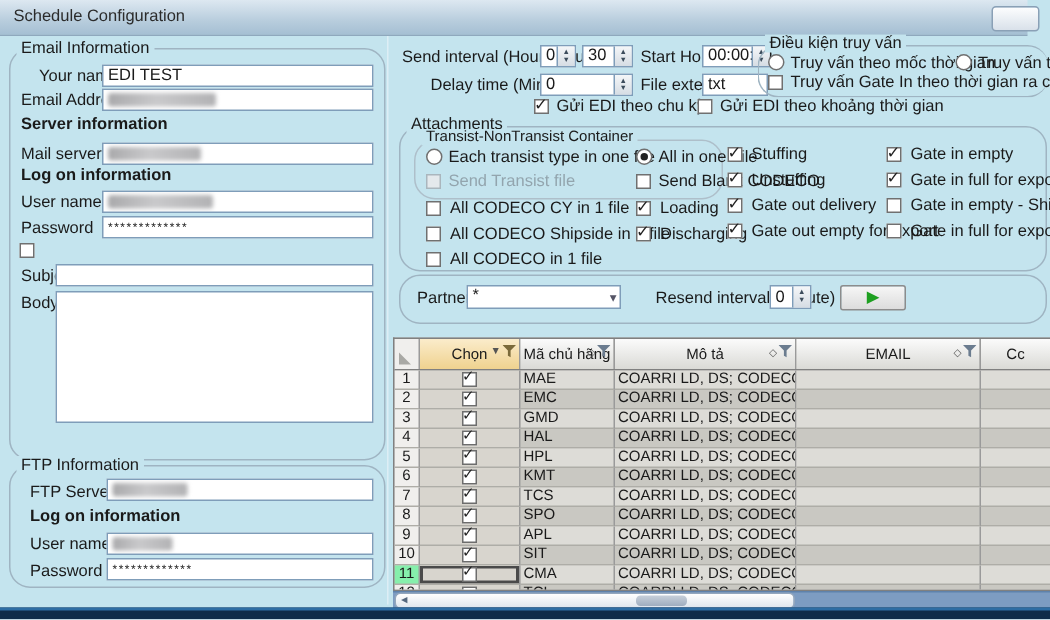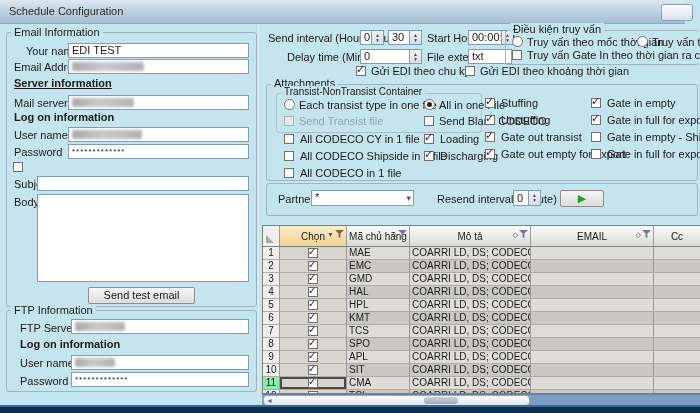--- a/index.html
+++ b/index.html
@@ -9,21 +9,21 @@
   .titlebar{position:absolute;left:0;top:0;right:15px;height:23px;
     background:linear-gradient(#dde8f1,#b8cddd 60%,#a5bfd3);border-bottom:1px solid #8fa8bd;}
   .titlebar .ttext{position:absolute;left:9px;top:5px;color:#2b2b2b;}
   .wbtn{position:absolute;right:-8px;top:4px;width:30px;height:15px;border-radius:3px;
     background:linear-gradient(#fcfdfe,#d9e1ea);border:1px solid #8aa0b6;}
   
   .lbl{position:absolute;white-space:nowrap;}
   .b{font-weight:bold;}
   .tb{position:absolute;background:#fff;border:1px solid #7f9db9;box-sizing:border-box;
       height:15px;line-height:13px;padding:0 3px;overflow:hidden;white-space:nowrap;}
-  .group{position:absolute;border:1px solid #9fb4c2;border-radius:3px;}
+  .group{position:absolute;border:1px solid #9fb4c2;border-radius:14px;}
   .glabel{position:absolute;background:#c4e4ee;padding:0 3px;white-space:nowrap;}
   .blur{position:absolute;top:2px;left:3px;height:9px;border-radius:2px;
         background:linear-gradient(90deg,#a9a9ab,#c9c9cb 45%,#b2b2b4);filter:blur(1.4px);}
   .cb{position:absolute;width:10px;height:10px;background:#fff;border:1px solid #707070;box-sizing:border-box;}
   .cb.on:after{content:"✓";position:absolute;left:-1px;top:-4px;font-size:11px;font-weight:bold;color:#1f1f1f;}
   .cb.dis{background:#e4e9ec;border-color:#aab6bd;}
   .rd{position:absolute;width:11px;height:11px;border-radius:50%;background:#fff;border:1px solid #707070;box-sizing:border-box;}
   .rd.on:after{content:"";position:absolute;left:2px;top:2px;width:5px;height:5px;border-radius:50%;background:#222;}
   .cbrow{position:relative;height:17px;}
   .cbrow .cb,.cbrow .rd{top:2px;left:0;}
@@ -88,38 +88,37 @@
 
   <div class="group" style="left:6px;top:32px;width:249px;height:273px;">
     <span class="glabel" style="left:4px;top:-7px;">Email Information</span>
   </div>
   <span class="lbl" style="left:26px;top:45px;">Your name</span>
   <div class="tb" style="left:68px;top:43px;width:181px;">EDI TEST</div>
   <span class="lbl" style="left:14px;top:61px;">Email Address</span>
   <div class="tb" style="left:68px;top:59px;width:181px;">
       <span class="blur" style="width:72px;"></span>
     </div>
-  <span class="lbl b" style="left:14px;top:77px;text-decoration:underline;">Server information</span>
+  <span class="lbl b" style="left:14px;top:77px;">Server information</span>
   <span class="lbl" style="left:14px;top:97px;">Mail server (SMTP)</span>
   <div class="tb" style="left:68px;top:95px;width:181px;">
       <span class="blur" style="width:62px;"></span>
     </div>
   <span class="lbl b" style="left:14px;top:111px;">Log on information</span>
   <span class="lbl" style="left:14px;top:129px;">User name</span>
   <div class="tb" style="left:68px;top:127px;width:181px;">
       <span class="blur" style="width:70px;"></span>
     </div>
   <span class="lbl" style="left:14px;top:146px;">Password</span>
   <div class="tb" style="left:68px;top:144px;width:181px;font-size:8px;letter-spacing:1px;">*************</div>
   <span class="cb" style="left:13px;top:162px;"></span>
   <span class="lbl" style="left:14px;top:178px;">Subject</span>
   <div class="tb" style="left:37px;top:176px;width:212px;"></div>
   <span class="lbl" style="left:14px;top:196px;">Body</span>
   <div class="tb" style="left:37px;top:194px;width:212px;height:88px;"></div>
-  <div class="btn" style="left:88px;top:287px;width:105px;height:15px;">Send test email</div>
 
   <div class="group" style="left:6px;top:310px;width:249px;height:80px;">
     <span class="glabel" style="left:4px;top:-7px;">FTP Information</span>
   </div>
   <span class="lbl" style="left:20px;top:322px;">FTP Server</span>
   <div class="tb" style="left:71px;top:319px;width:178px;">
       <span class="blur" style="width:50px;"></span>
     </div>
   <span class="lbl b" style="left:20px;top:338px;">Log on information</span>
   <span class="lbl" style="left:20px;top:357px;">User name</span>
@@ -210,21 +209,21 @@
       <div class="cbrow">
         <span class="cb on"></span>
         <span class="cl">Stuffing</span>
       </div>
       <div class="cbrow">
         <span class="cb on"></span>
         <span class="cl">Unstuffing</span>
       </div>
       <div class="cbrow">
         <span class="cb on"></span>
-        <span class="cl">Gate out transist</span>
+        <span class="cl">Gate out delivery</span>
       </div>
       <div class="cbrow">
         <span class="cb on"></span>
         <span class="cl">Gate out empty for export</span>
       </div>
     </div>
   <div id="att-col-d" style="position:absolute;left:591px;top:96px;">
       <div class="cbrow">
         <span class="cb on"></span>
         <span class="cl">Gate in empty</span>

